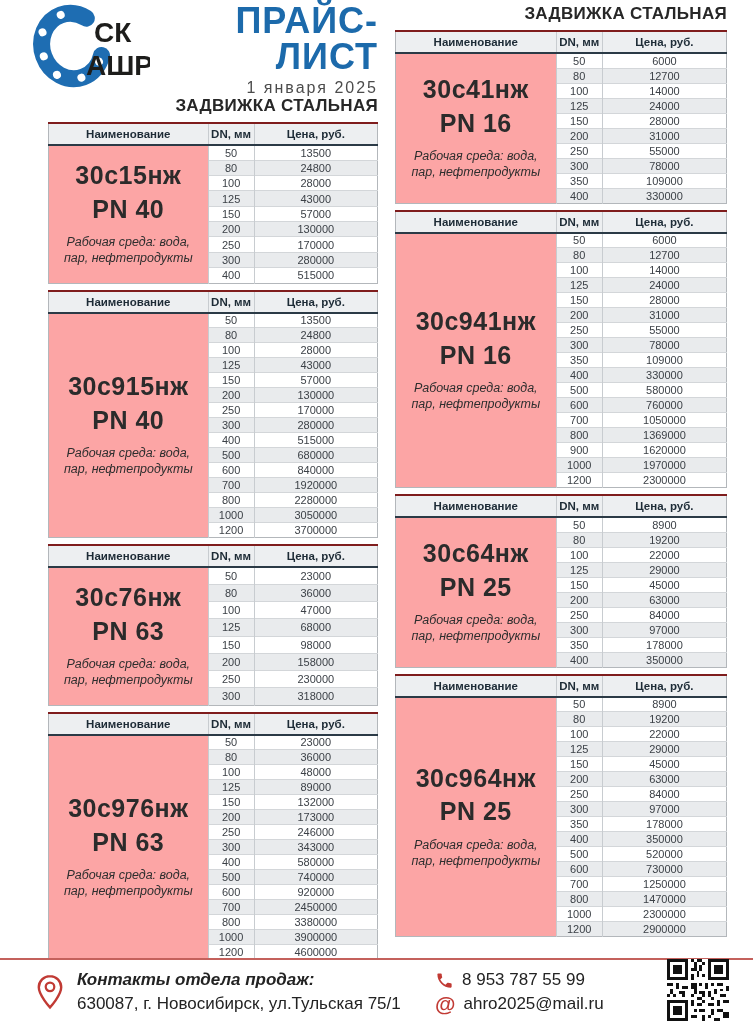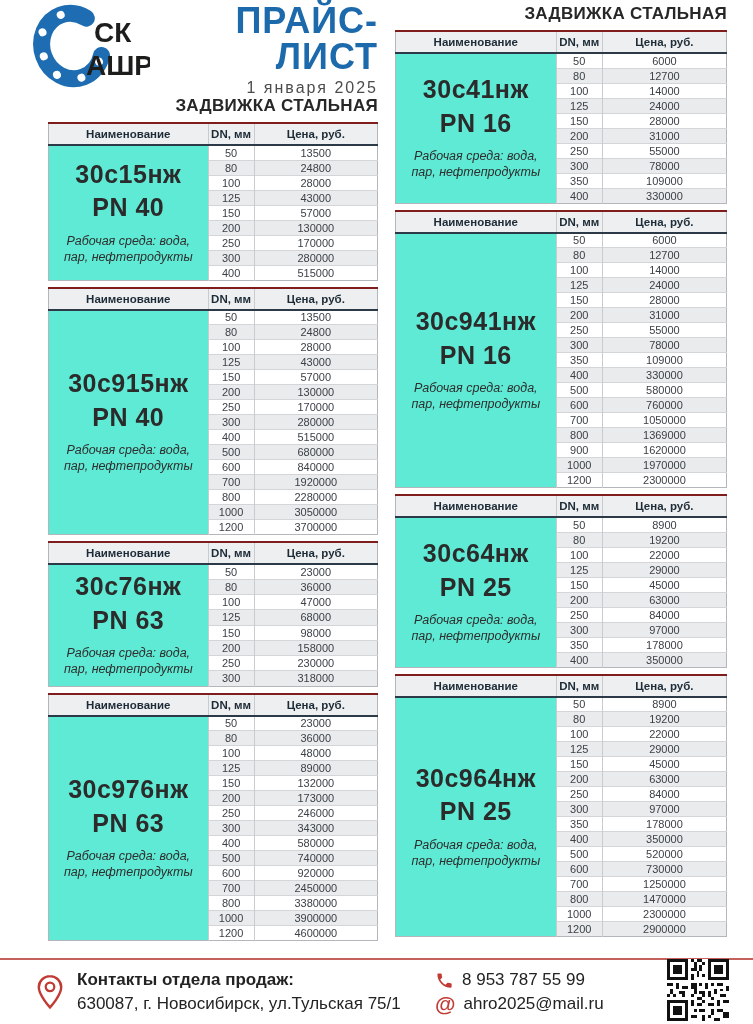--- a/index.html
+++ b/index.html
@@ -32,34 +32,34 @@
   col.c-name { width:48.5%; } col.c-dn { width:14%; } col.c-price { width:37.5%; }
   .price-table thead th {
     background:#edeff1; color:#1d2b36; font-size:11.5px; font-weight:700;
     height:22px; border-top:2px solid #7f1d1d; border-bottom:2px solid #2b3a46;
     border-left:1px solid #c8ccd0; text-align:center; }
   .price-table thead th:first-child { border-left:none; }
   .price-table tbody td { font-size:11px; color:#3c4147; text-align:center;
     height:15px; padding:0 2px; border-left:1px solid #c8ccd0; border-top:1px solid #d3d6d9; }
   .price-table tbody tr:nth-child(even) td.dn,
   .price-table tbody tr:nth-child(even) td.price { background:#e9ebed; }
-  .price-table td.name-cell { background:#5eead4; vertical-align:middle; border-left:none; padding:8px 6px; }
+  .price-table td.name-cell { background:#fca5a5; vertical-align:middle; border-left:none; padding:16px 6px; }
   .model, .pn { font-size:25px; font-weight:800; color:#2b2b2b; text-align:center; line-height:1.1; letter-spacing:.5px; }
   .pn { margin-top:6px; }
   .note { font-style:italic; font-size:12.5px; color:#2e2e2e; text-align:center;
     margin:11px auto 0; line-height:1.3; max-width:170px; }
   .tables .price-table:first-child { margin-top:0; }
 
   
   .footer { position:absolute; left:0; right:0; bottom:0; height:66px;
     border-top:2px solid #c4615c; display:flex; align-items:center;
     padding:0 24px 0 36px; background:#fff; }
   .footer-left { display:flex; align-items:center; gap:13px; flex:1; }
   .contact-lines { font-size:17px; color:#232323; line-height:1.4; }
-  .contact-title { font-weight:700; }
+  .contact-title { font-weight:700;font-style:italic; }
   .footer-mid { display:flex; flex-direction:column; gap:3px; width:218px; }
   .contact-row { display:flex; align-items:center; gap:8px; font-size:17px; color:#232323; }
   .at-icon { color:#c13a34; font-size:21px; font-weight:700; line-height:1; }
   .qr-wrap { margin-left:14px; flex:0 0 auto; }
 </style>
 </head>
 <body>
 
 <div class="page">
 

